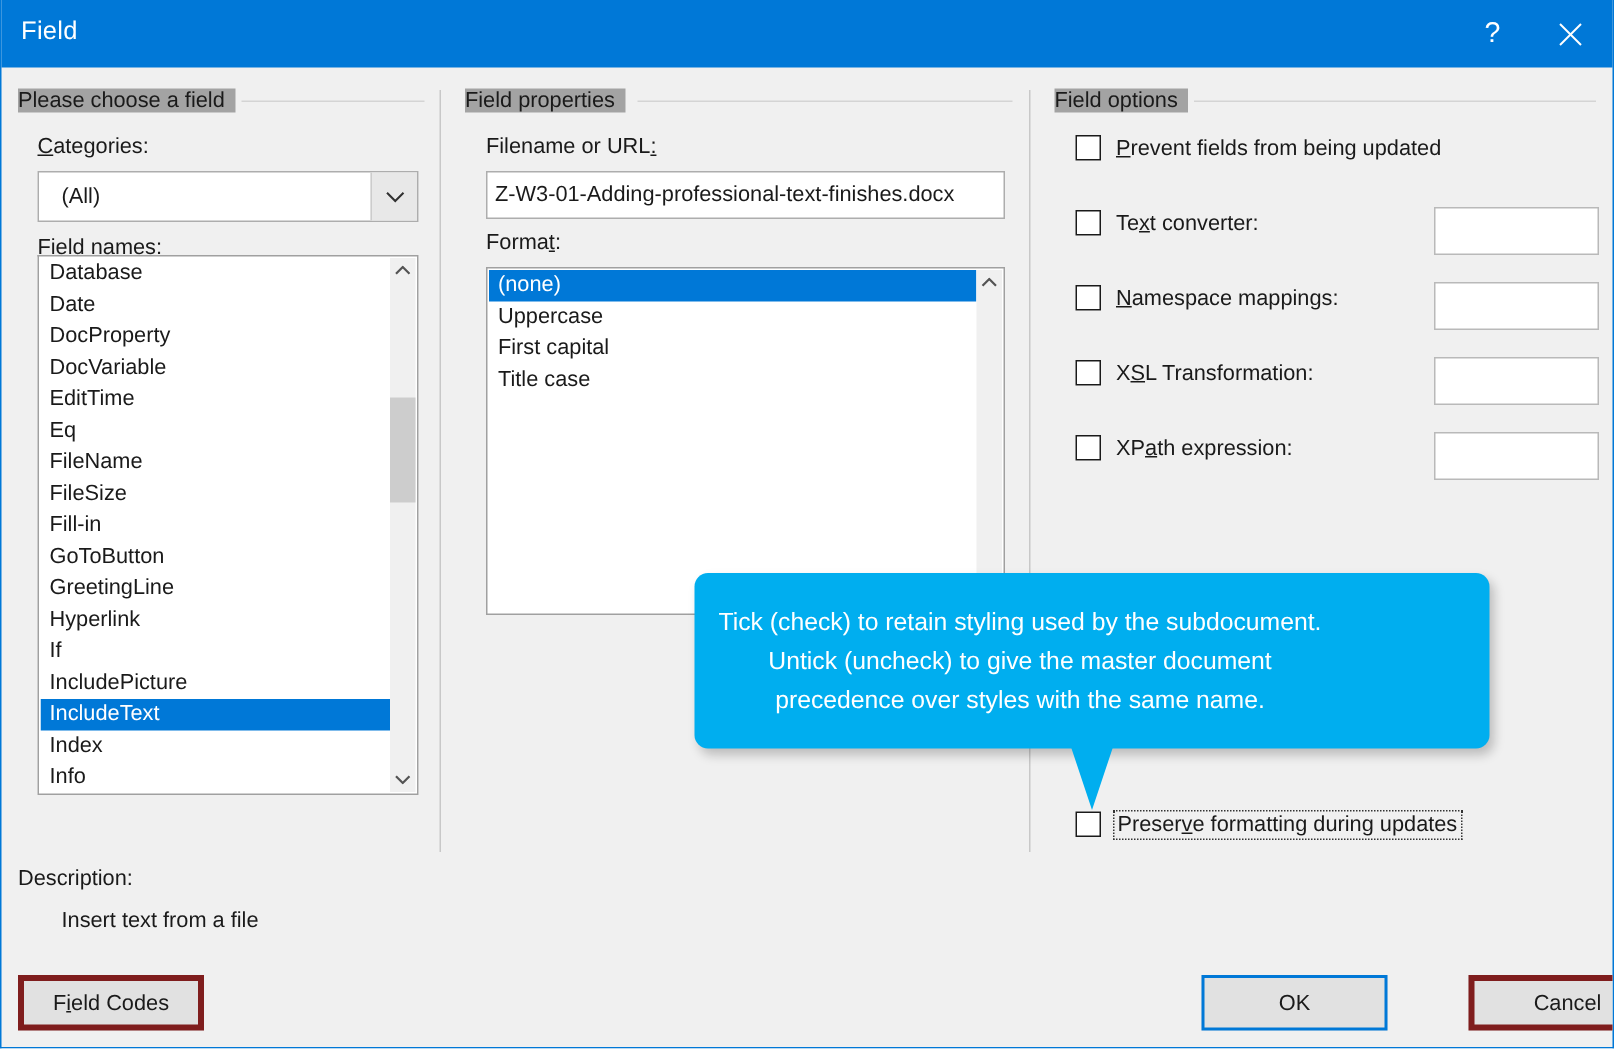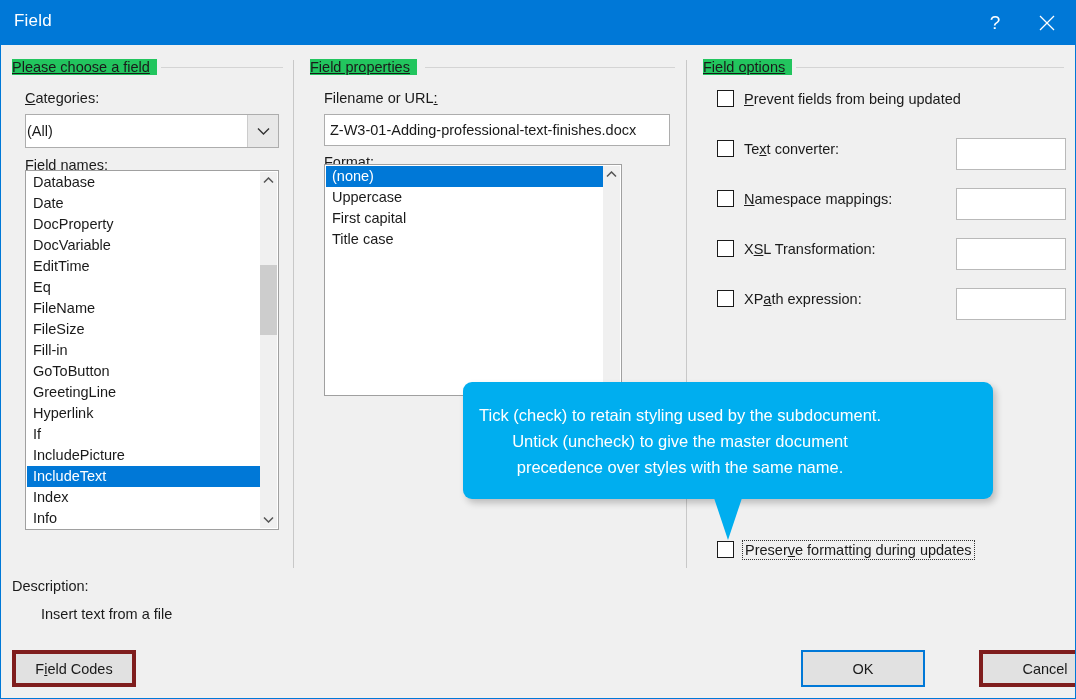--- a/index.html
+++ b/index.html
@@ -49,24 +49,23 @@
   }
   .tb-help { right: 60px; font-size: 19px; }
   .tb-close { right: 8px; }
   .tb-close svg { display: block; }
 
   
   .group-label {
     position: absolute;
     font-size: 14.5px;
     color: #1a1a1a;
-    background: #22c55e;
+    background: #a3a3a3;
     padding-right: 7px;
     z-index: 3;
-    text-decoration: underline;
   }
   .group-rule {
     position: absolute;
     height: 1px;
     background: #d4d4d4;
     z-index: 2;
   }
   .vrule {
     position: absolute;
     width: 1px;
@@ -85,21 +84,21 @@
   
   .combo {
     position: absolute;
     box-sizing: border-box;
     background: #ffffff;
     border: 1px solid #adadad;
     display: flex;
     align-items: center;
   }
   .combo-value {
-    padding-left: 1px;
+    padding-left: 15px;
     font-size: 14.5px;
     color: #1a1a1a;
     flex: 1;
     white-space: nowrap;
     overflow: hidden;
   }
   .combo-arrow {
     width: 30px;
     align-self: stretch;
     background: #e8e8e8;
@@ -313,21 +312,21 @@
 
   <div class="group-label" style="left:309px; top:59px;">Field properties</div>
   <div class="group-rule" style="left:424px; top:67px; width:250px;"></div>
 
   <div class="lbl" style="left:323px; top:90px;">Filename or URL<span class="acc">:</span></div>
 
   <div class="textbox" style="left:323px; top:114px; width:346px; height:32px;">Z-W3-01-Adding-professional-text-finishes.docx</div>
 
   <div class="lbl" style="left:323px; top:154px;">Forma<span class="acc">t</span>:</div>
 
-  <div class="listbox" style="left:323px; top:164px; width:298px; height:232px;text-decoration:underline;">
+  <div class="listbox" style="left:323px; top:178px; width:346px; height:232px;text-decoration:underline;">
     <div class="list-items" id="format-items">
         <div class="list-item sel">(none)</div>
         <div class="list-item">Uppercase</div>
         <div class="list-item">First capital</div>
         <div class="list-item">Title case</div>
       </div>
     <div class="vscroll">
       <div class="arrow up">
         <svg width="11" height="7" viewBox="0 0 11 7">
             <polyline points="1,5.5 5.5,1 10,5.5" fill="none" stroke="#555" stroke-width="1.5"></polyline>

